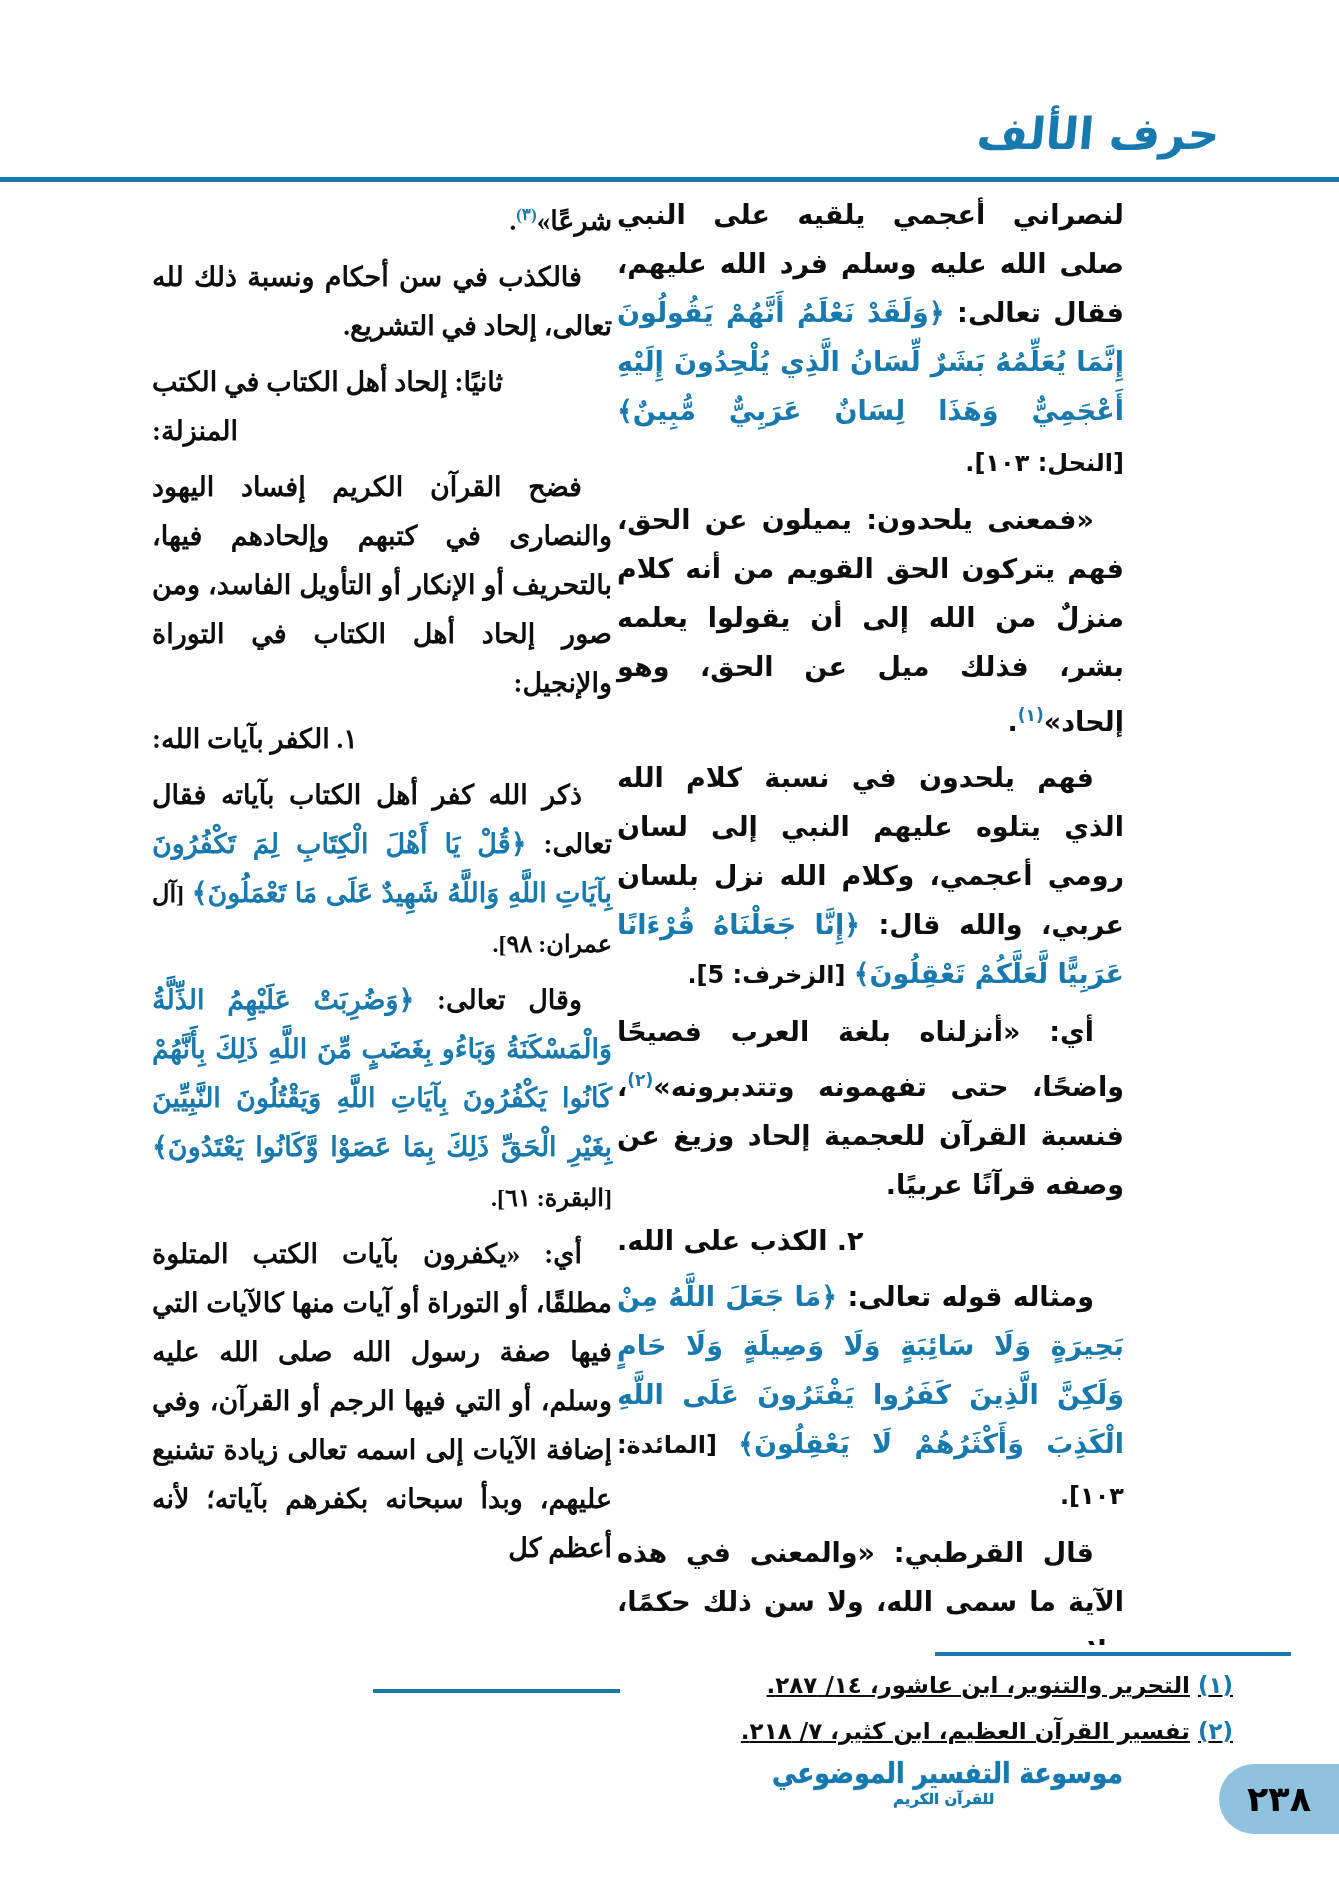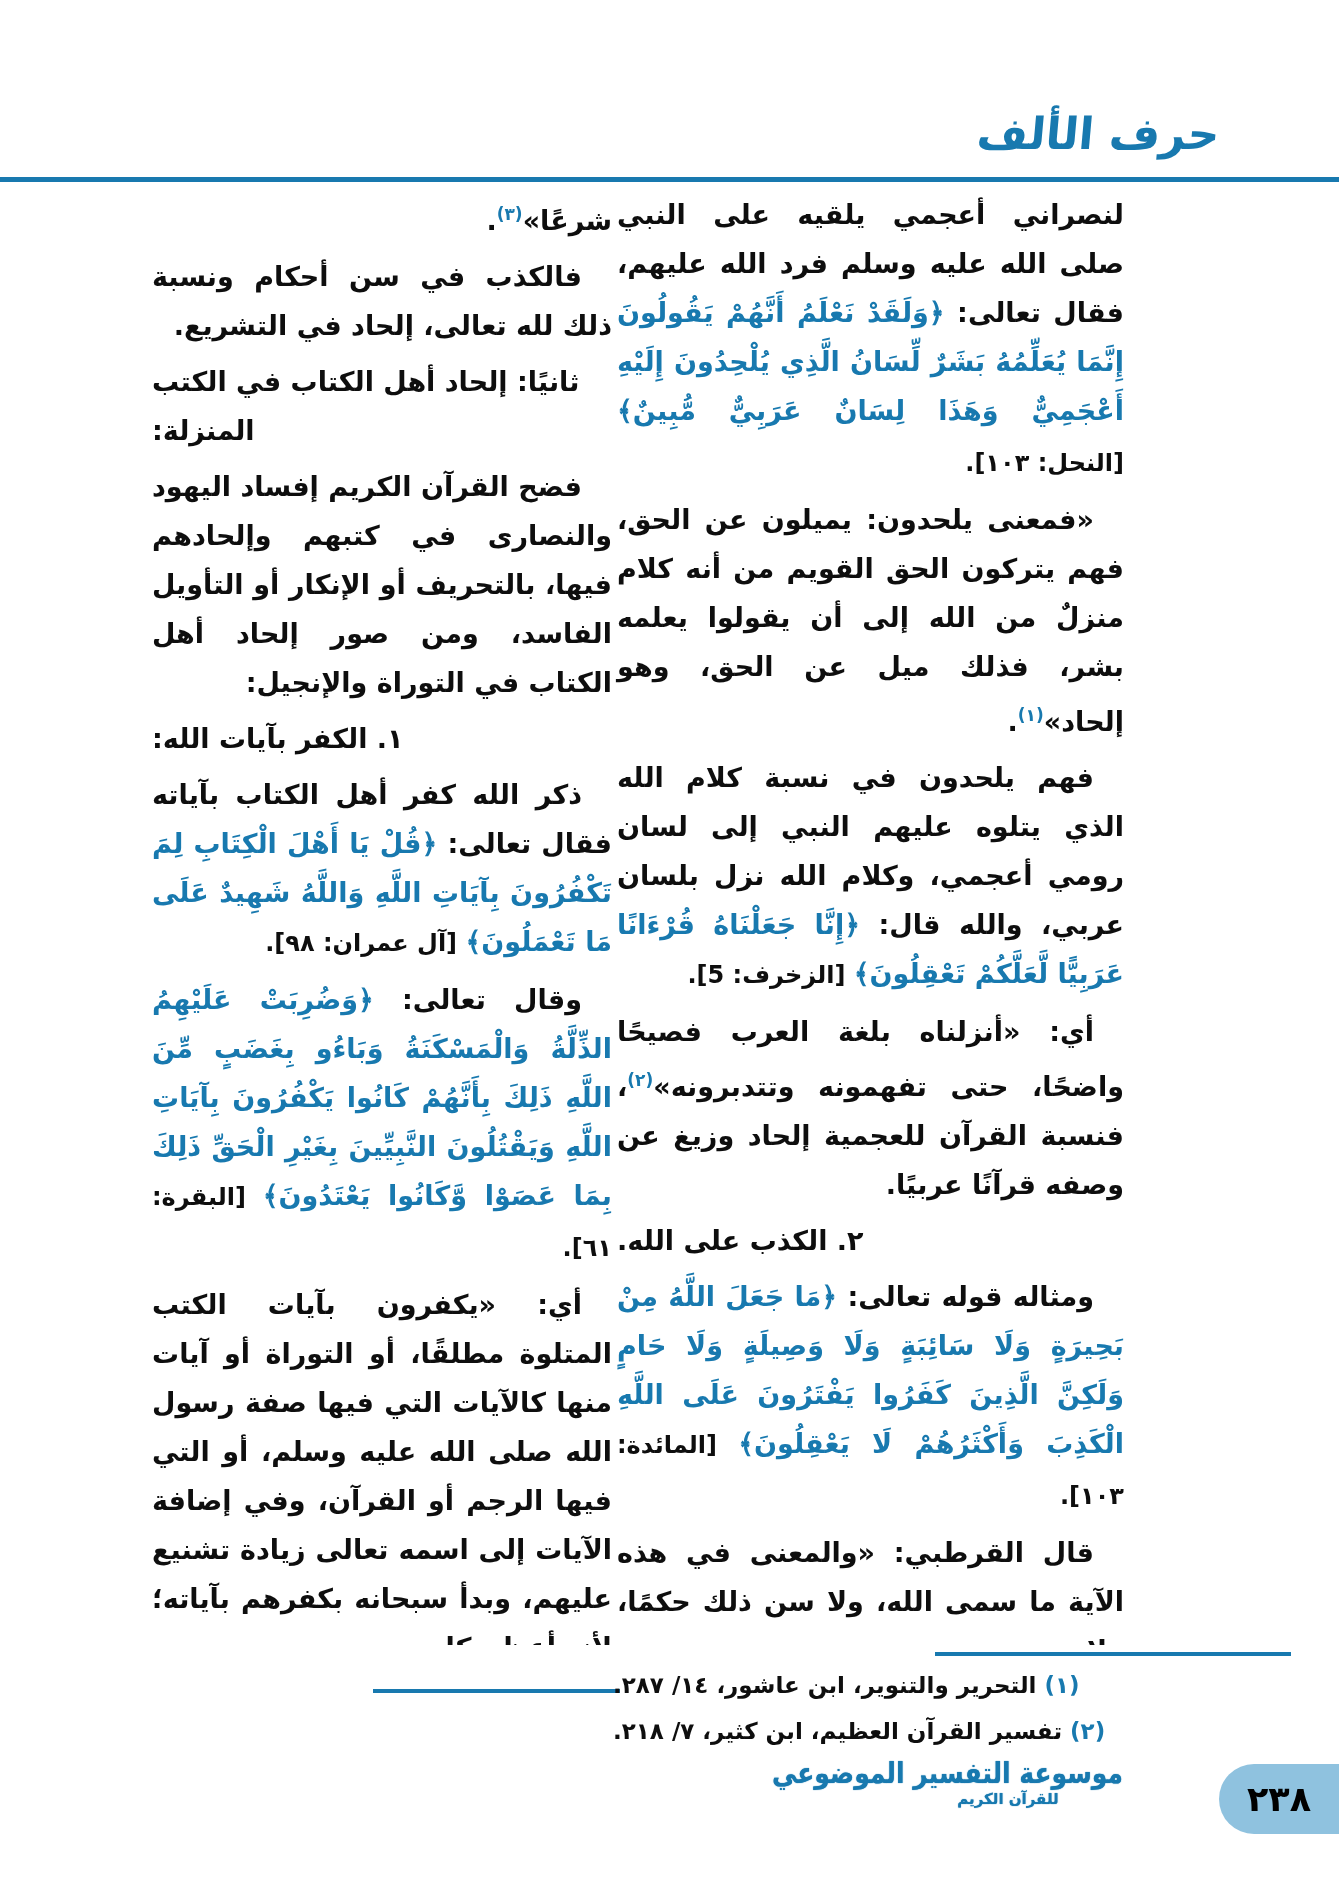--- a/index.html
+++ b/index.html
@@ -32,44 +32,44 @@
   }
   
   .content{
     position:absolute;top:190px;right:215px;
     width:972px;height:1455px;
     display:flex;gap:5px;direction:rtl;
     overflow:hidden;
   }
   .col{font-size:27px;font-weight:700;line-height:49px;}
   .col-right{width:507px;}
-  .col-left{width:460px;}
+  .col-left{width:460px;font-family:Liberation Serif, serif;}
   .block{margin:0 0 7px 0;text-align:justify;text-indent:30px;}
   .block.continued{text-indent:0;}
   .block.heading{text-align:left;}
   .seg-quran{color:var(--accent);}
   .seg-ref{font-size:24px;}
   .seg-marker{
     color:var(--accent);
     font-size:17px;
     vertical-align:10px;
     letter-spacing:-1px;
   }
   
   .fn-rule{position:absolute;height:4px;background:var(--accent);}
   .fn-rule-right{top:1652px;right:48px;width:356px;}
   .fn-rule-left{top:1689px;right:719px;width:247px;}
-  .footnotes{position:absolute;font-size:23px;font-weight:700;text-align:left;}
+  .footnotes{position:absolute;font-size:23px;font-weight:700;text-align:right;text-decoration:underline;}
   .footnotes-right{top:1662px;right:106px;width:620px;line-height:46px;}
   .footnotes-left{top:1703px;right:684px;width:470px;line-height:40px;}
   .fn-marker{color:var(--accent);margin-left:8px;}
   
   .publisher-logo{
     position:absolute;top:1760px;right:216px;width:230px;
-    text-align:center;color:var(--accent);
+    text-align:left;color:var(--accent);
     line-height:1.15;
   }
   .logo-line1{
     font-size:25px;font-weight:900;
     text-shadow:0 0 1px currentColor;
     white-space:nowrap;
     transform:scaleY(1.15);
   }
   .logo-line2{
     font-size:15px;font-weight:900;

